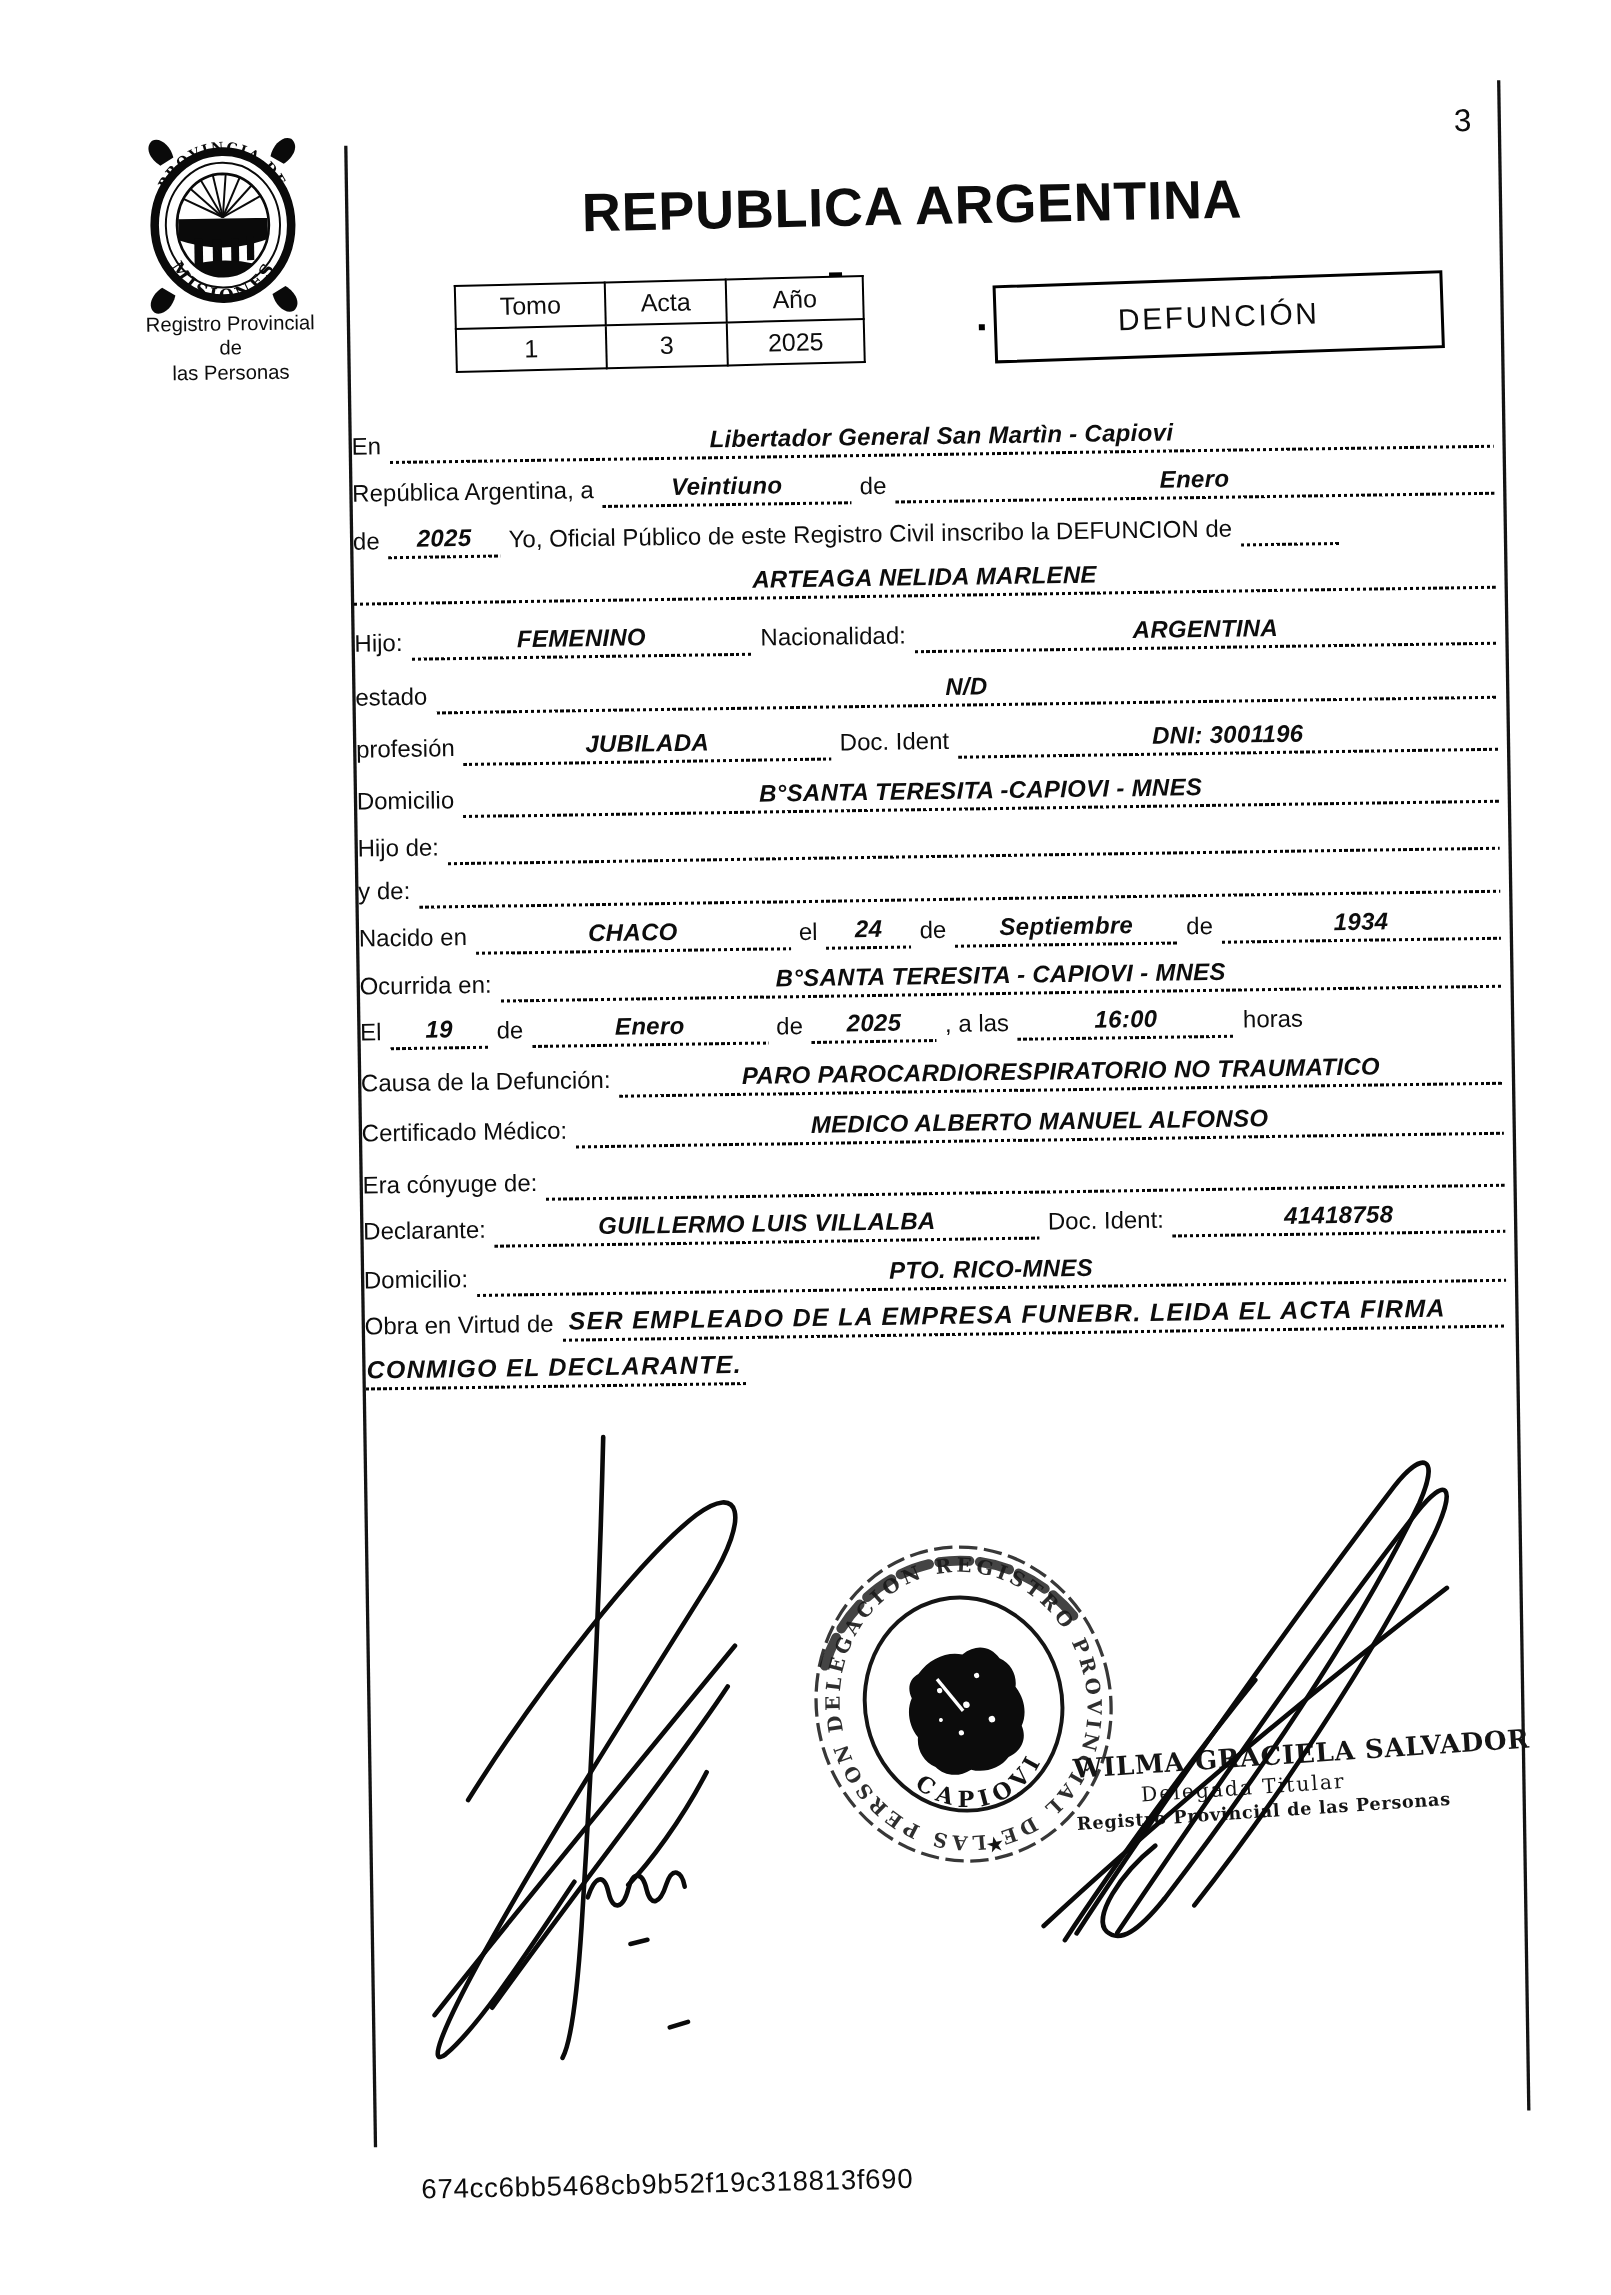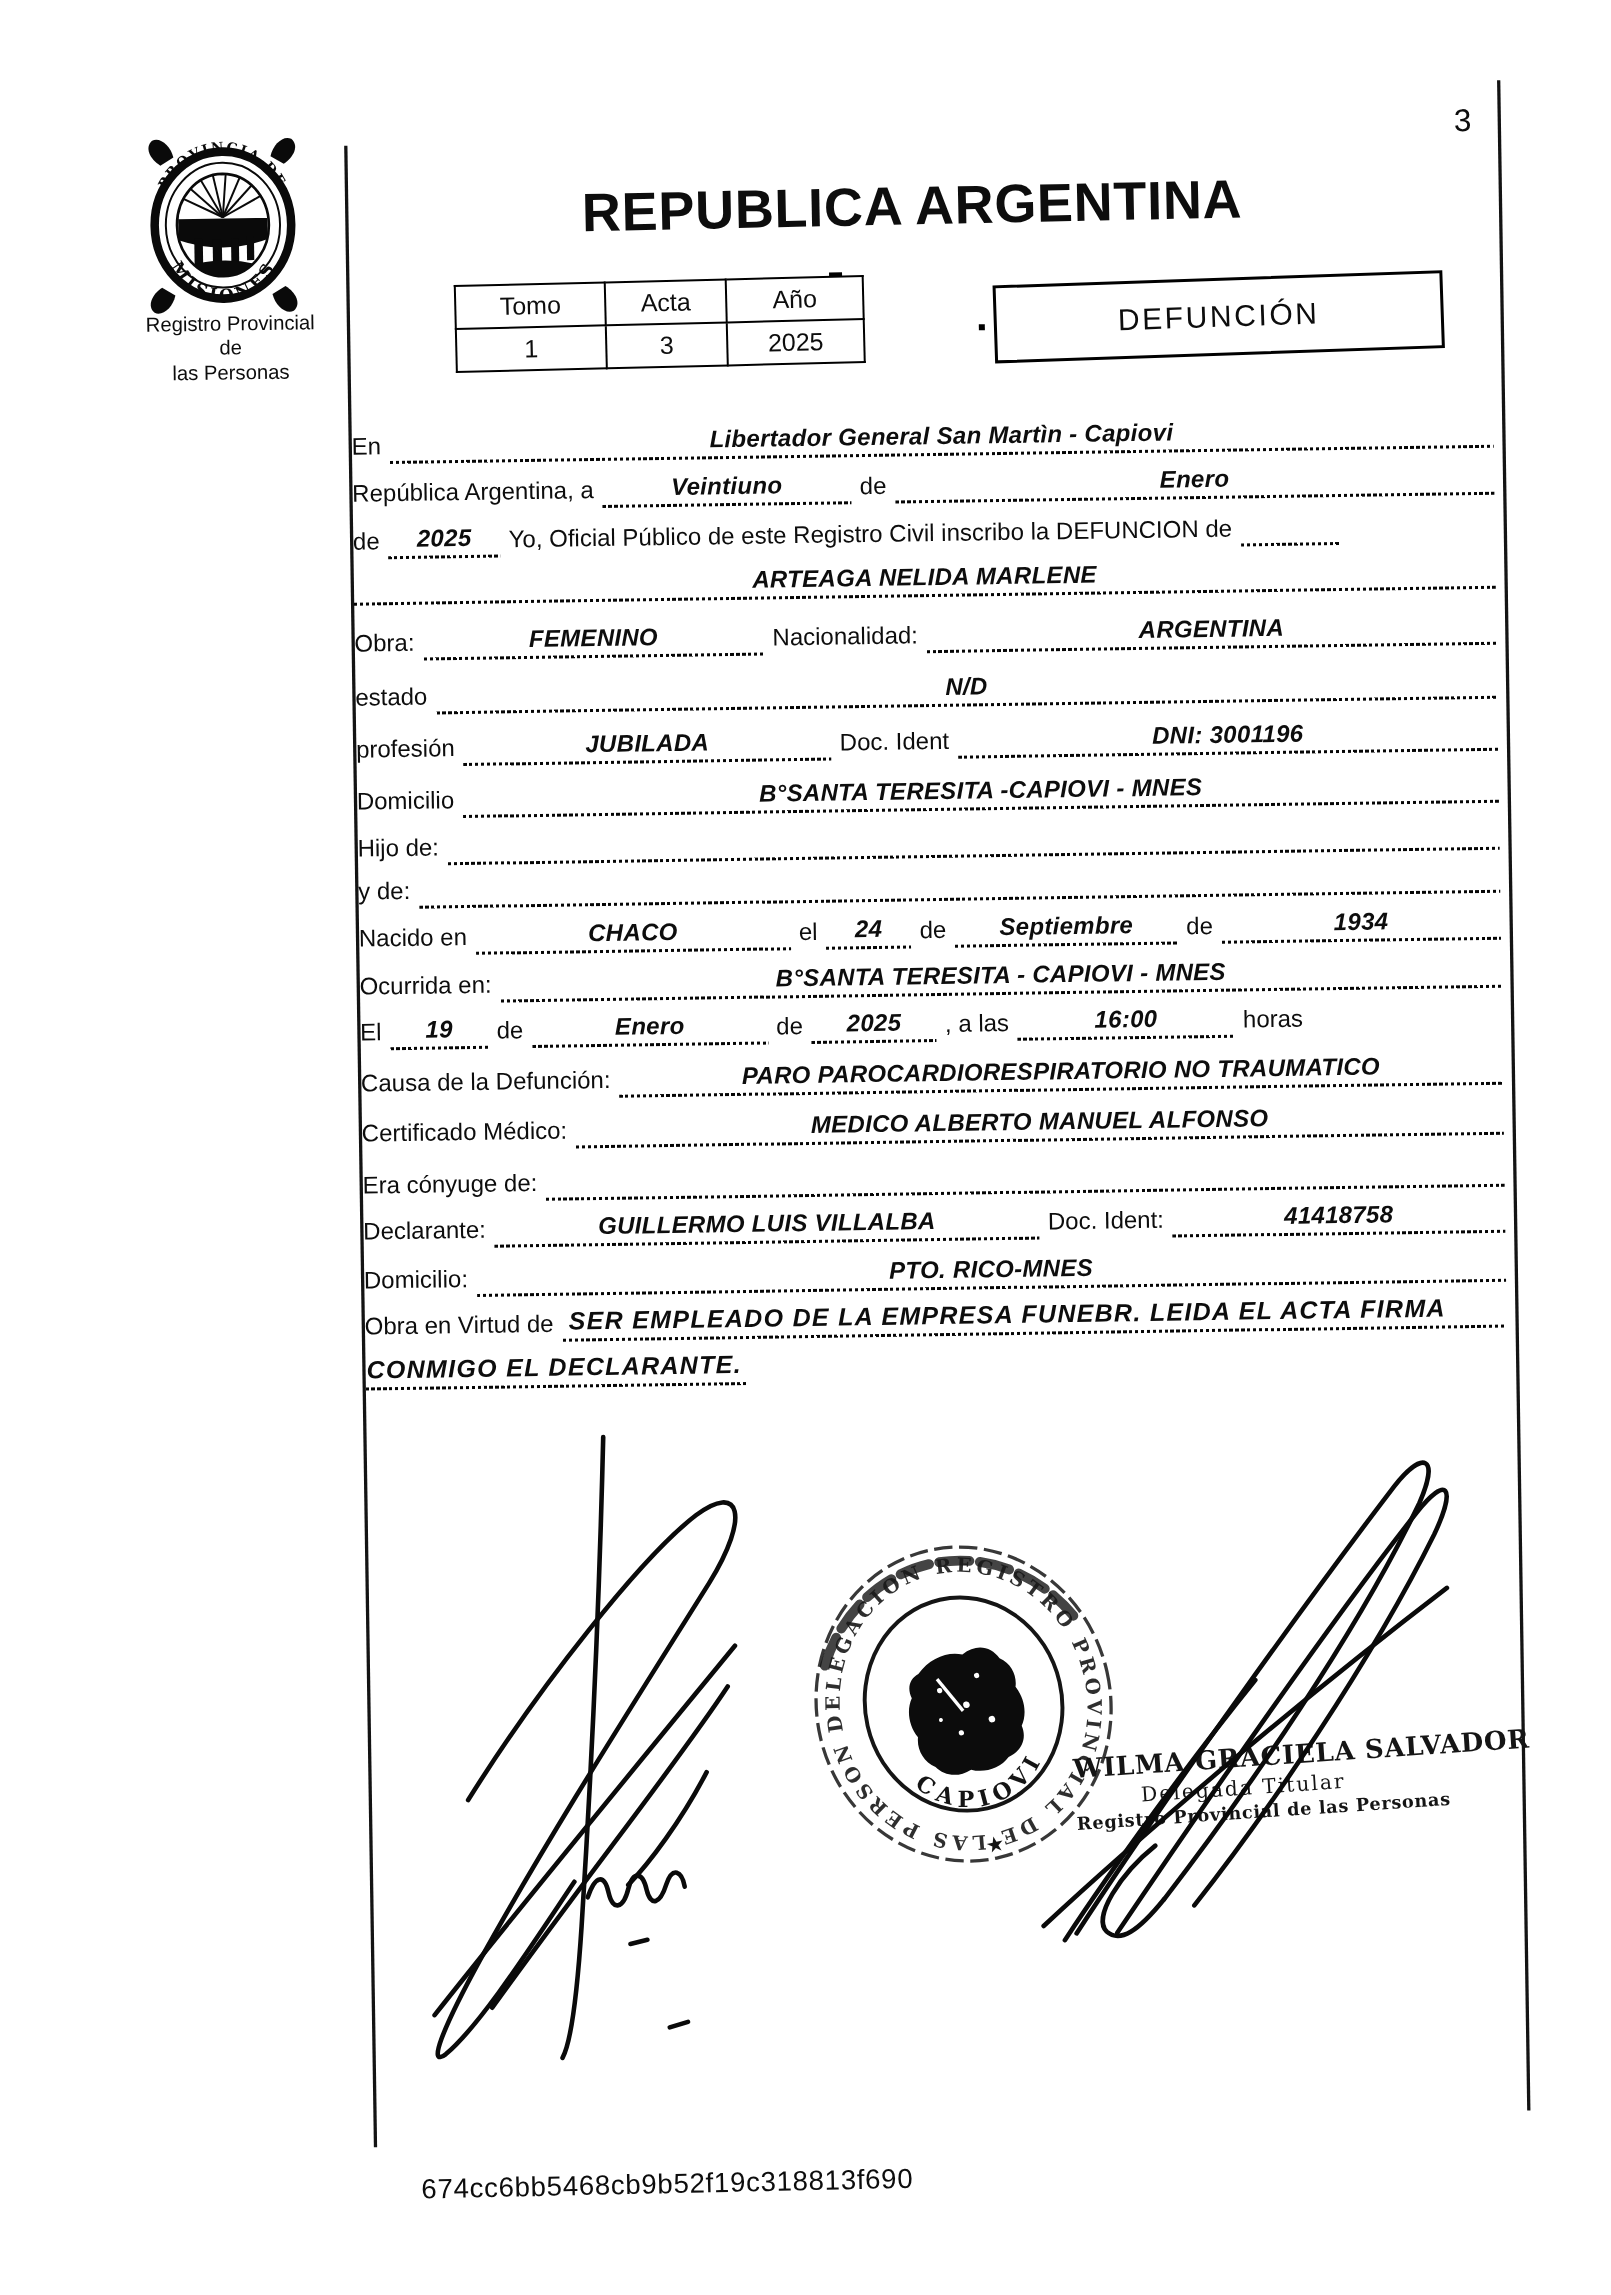--- a/index.html
+++ b/index.html
@@ -189,21 +189,21 @@
       <span class="fill fx" style="flex-basis:98px"></span>
     </div>
 
     <div class="row" style="top:561px">
       <span class="fill">
             <i class="val">ARTEAGA NELIDA MARLENE</i>
           </span>
     </div>
 
     <div class="row" style="top:617px">
-      <span class="lbl">Obra:</span>
+      <span class="lbl">Hijo:</span>
       <span class="fill fx" style="flex-basis:341px">
             <i class="val">FEMENINO</i>
           </span>
       <span class="lbl">Nacionalidad:</span>
       <span class="fill">
             <i class="val">ARGENTINA</i>
           </span>
     </div>
 
     <div class="row" style="top:671px">

